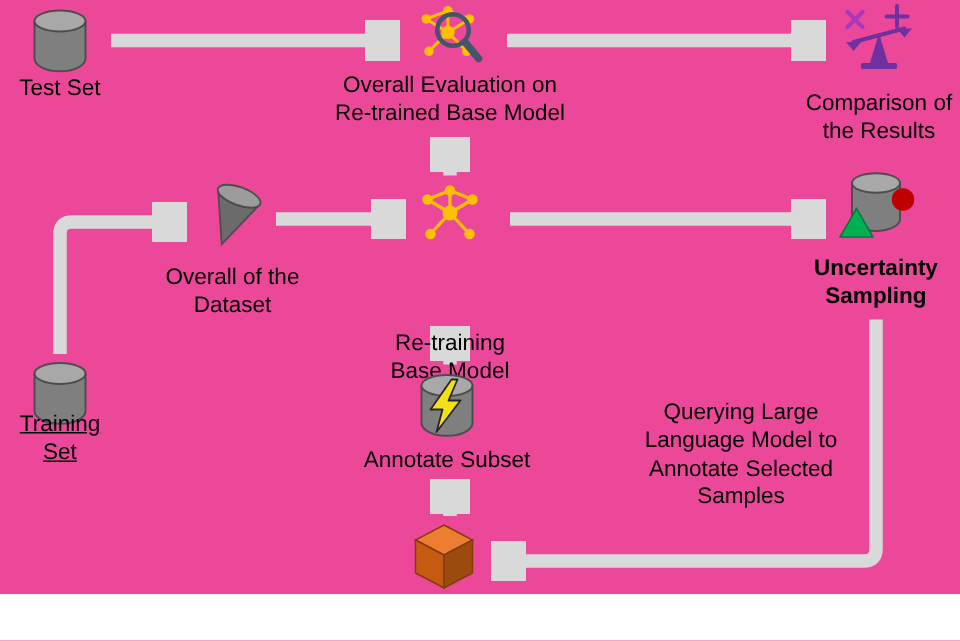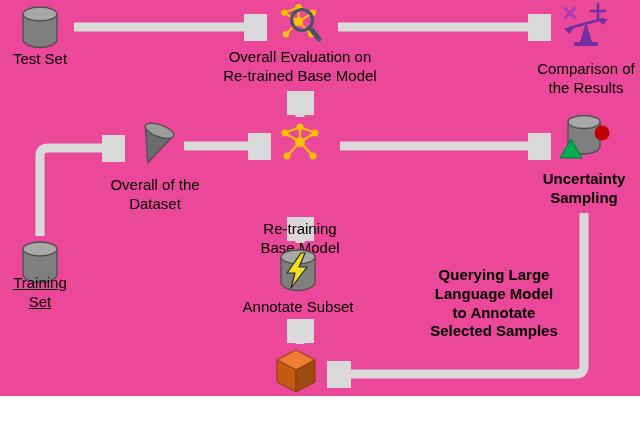--- a/index.html
+++ b/index.html
@@ -148,21 +148,21 @@
 
   <svg class="icon" style="left:276px; top:247px;" width="44" height="46" viewBox="0 0 44 46">
     <g transform="translate(2,1)">
       <path class="cyl-body" d="M3 9 L3 34 A17 8.5 0 0 0 37 34 L37 9"></path>
       <ellipse class="cyl-top" cx="20" cy="9" rx="17" ry="7"></ellipse>
     </g>
     <path class="bolt" d="M25 6 L11 26 L19 26 L15 41 L31 20 L23 20 L29 6 Z"></path>
   </svg>
   <div class="label" style="left:228px; top:298px; width:140px;">Annotate Subset</div>
 
-  <div class="label" style="left:428px; top:266px; width:132px;font-weight:bold;">Querying Large Language Model to Annotate Selected Samples</div>
+  <div class="label" style="left:428px; top:266px; width:132px;">Querying Large Language Model to Annotate Selected Samples</div>
 
   <svg class="icon" style="left:273px; top:347px;" width="46" height="48" viewBox="0 0 46 48">
     <polygon class="cube-top" points="23,3 42,13 23,23 4,13"></polygon>
     <polygon class="cube-left" points="4,13 23,23 23,45 4,35"></polygon>
     <polygon class="cube-right" points="42,13 23,23 23,45 42,35"></polygon>
   </svg>
 
 </div>
 
 </body></html>

